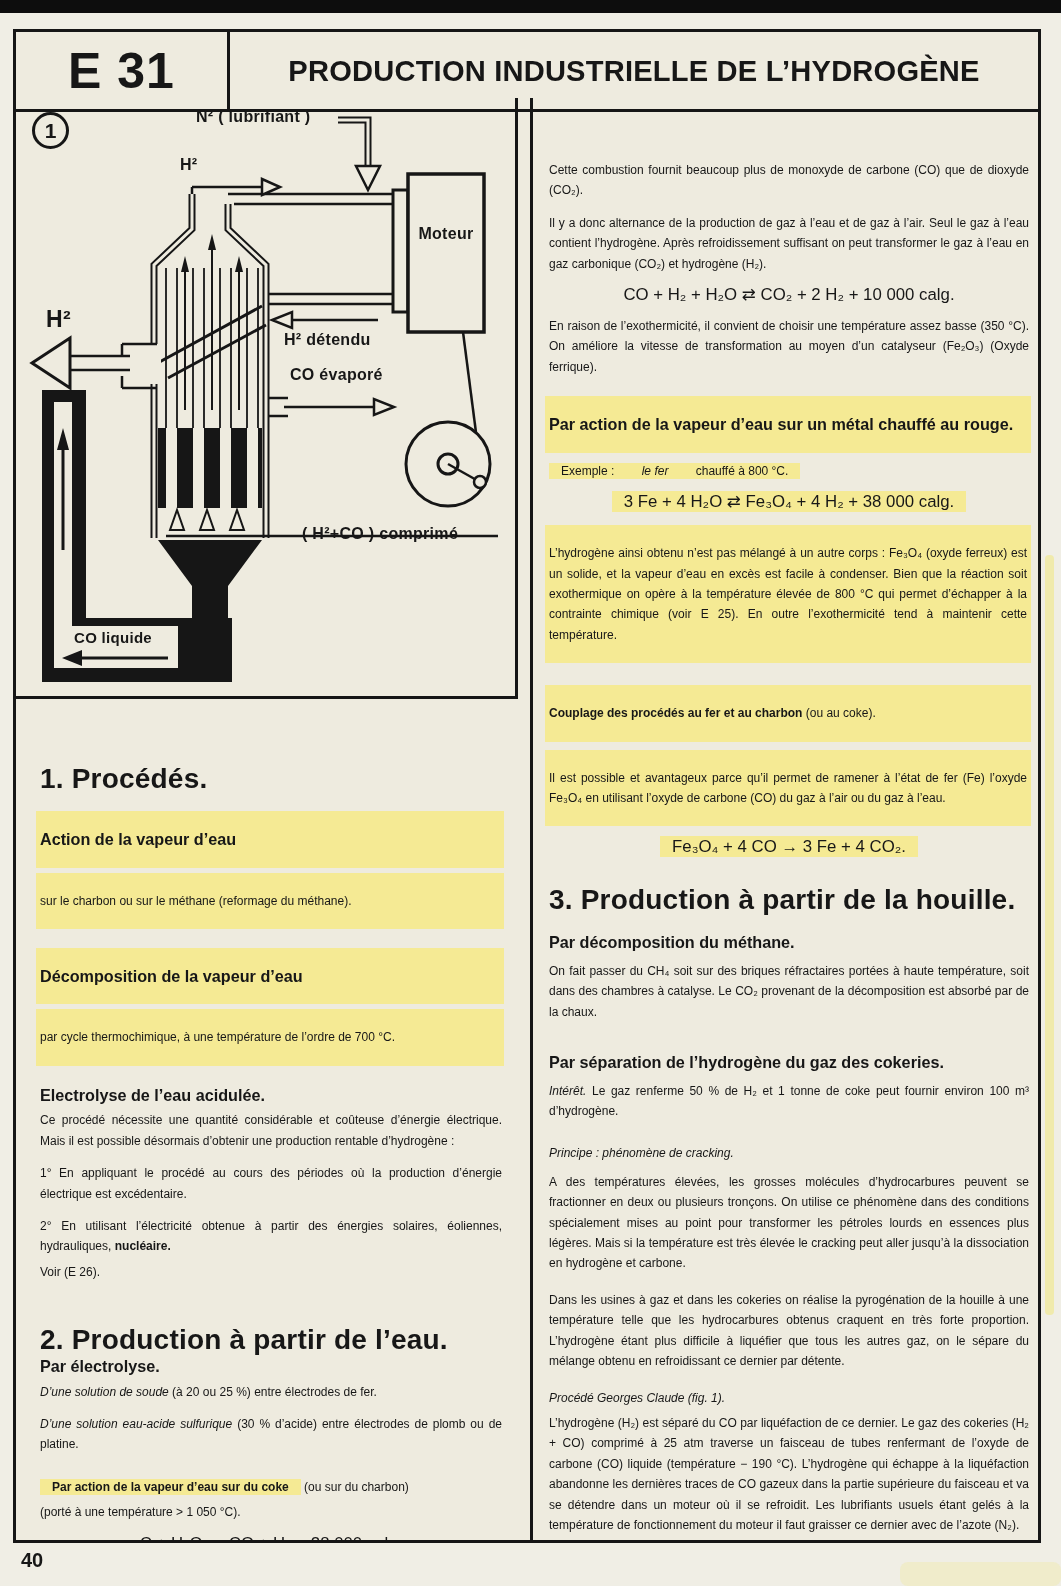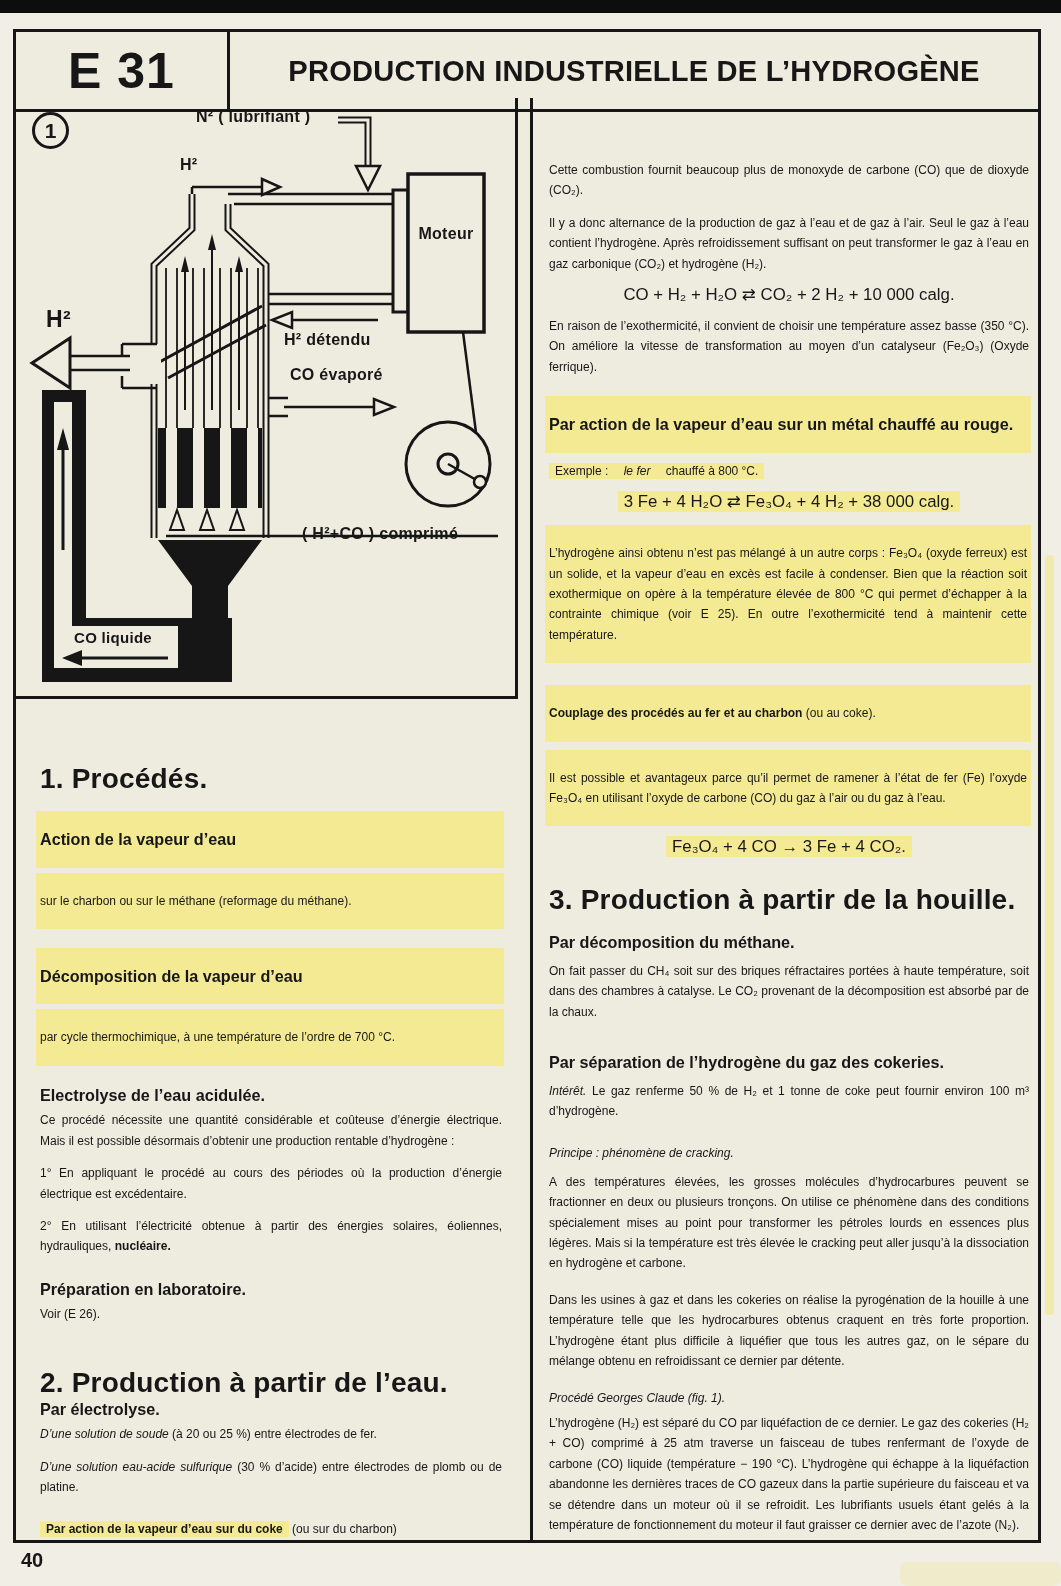--- a/index.html
+++ b/index.html
@@ -51,21 +51,21 @@
   .bp{font-size:12px;line-height:20.4px;text-align:justify;margin:12px 0 0 0;}
   .bh{font-size:16.2px;line-height:20.5px;font-weight:bold;margin:19px 0 0 0;}
   .h2x{font-size:28px;font-weight:bold;margin:28px 0 0 0;letter-spacing:.2px;}
   .firstp{margin-top:0;}
   .tight{margin-top:5px;}
   .mt8{margin-top:8px;} .mt14{margin-top:14px;} .mt22{margin-top:22px;} .mt30{margin-top:30px;}
   .it{font-style:italic;}
   .itline{font-style:italic;}
   .hl{background:#f5ea94;}
   .hlpad{padding:18px 4px;margin-left:-4px;margin-right:-2px;}
-  .hlin{background:#f5ea94;box-decoration-break:clone;-webkit-box-decoration-break:clone;padding:1px 6px;}
+  .hlin{background:#f5ea94;box-decoration-break:clone;-webkit-box-decoration-break:clone;padding:1px 12px;}
   .eq{margin:11px 0 0 0;text-align:center;font-size:16.8px;line-height:19px;}
   .eq-ann{position:relative;height:15px;font-size:12.8px;margin-top:1px;}
   .eq-ann .a1{position:absolute;left:26%;}
   .eq-ann .a2{position:absolute;left:50%;}
   .eq-note{text-align:center;font-size:12.8px;margin-top:2px;}
   .pagenum{position:absolute;left:21px;top:1549px;font-size:20px;font-weight:bold;}
   .smudge{position:absolute;background:#f1e77e;}
   .sm1{left:1045px;top:555px;width:9px;height:760px;opacity:.55;border-radius:4px;}
   .sm2{left:900px;top:1562px;width:161px;height:24px;opacity:.25;border-radius:8px;}
 </style>
@@ -196,21 +196,20 @@
     <p class="bp tight hl hlpad">sur le charbon ou sur le méthane (reformage du méthane).</p>
 
     <div class="bh hl hlpad">Décomposition de la vapeur d’eau</div>
     <p class="bp tight hl hlpad">par cycle thermochimique, à une température de l’ordre de 700 °C.</p>
 
     <div class="bh">Electrolyse de l’eau acidulée.</div>
     <p class="bp tight">Ce procédé nécessite une quantité considérable et coûteuse d’énergie électrique. Mais il est possible désormais d’obtenir une production rentable d’hydrogène :</p>
     <p class="bp">1° En appliquant le procédé au cours des périodes où la production d’énergie électrique est excédentaire.</p>
     <p class="bp"><span>2° En utilisant l’électricité obtenue à partir des énergies solaires, éoliennes, hydrauliques, </span><b>nucléaire.</b></p>
 
-    <div class="bh mt22">Préparation en laboratoire.</div>
     <p class="bp tight">Voir (E 26).</p>
 
     <div class="h2x" style="margin-top:42px;">2. Production à partir de l’eau.</div>
     <div class="bh" style="margin-top:0;">Par électrolyse.</div>
     <p class="bp tight"><span class="it">D’une solution de soude</span><span> (à 20 ou 25 %) entre électrodes de fer.</span></p>
     <p class="bp"><span class="it">D’une solution eau-acide sulfurique</span><span> (30 % d’acide) entre électrodes de plomb ou de platine.</span></p>
 
     <p class="bp mt22"><b class="hlin">Par action de la vapeur d’eau sur du coke</b><span> (ou sur du charbon)</span></p>
     <p class="bp tight">(porté à une température &gt; 1 050 °C).</p>
 

